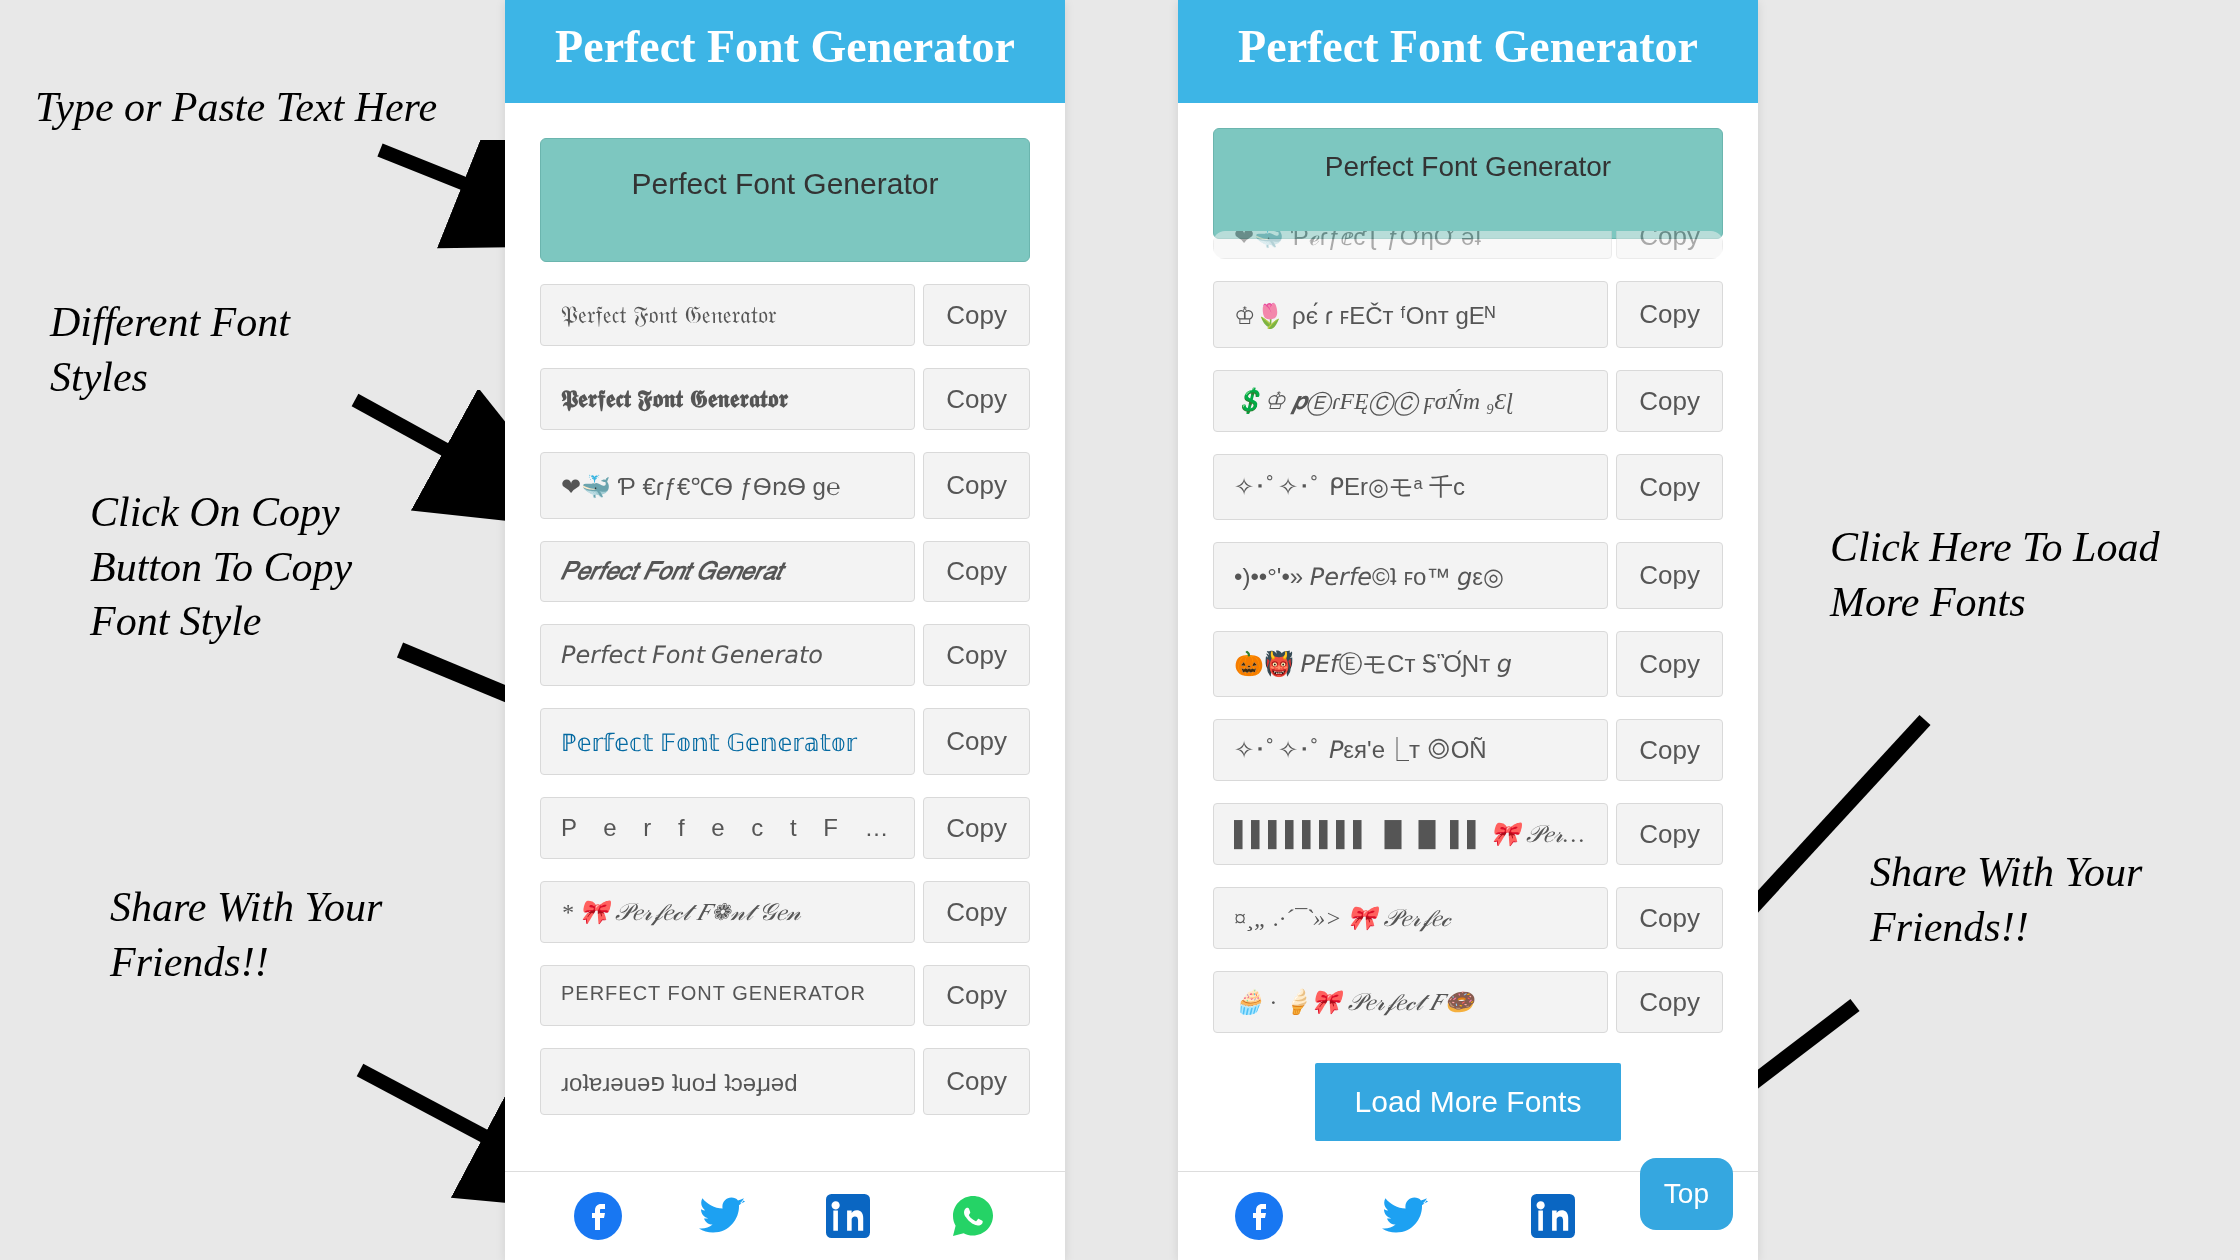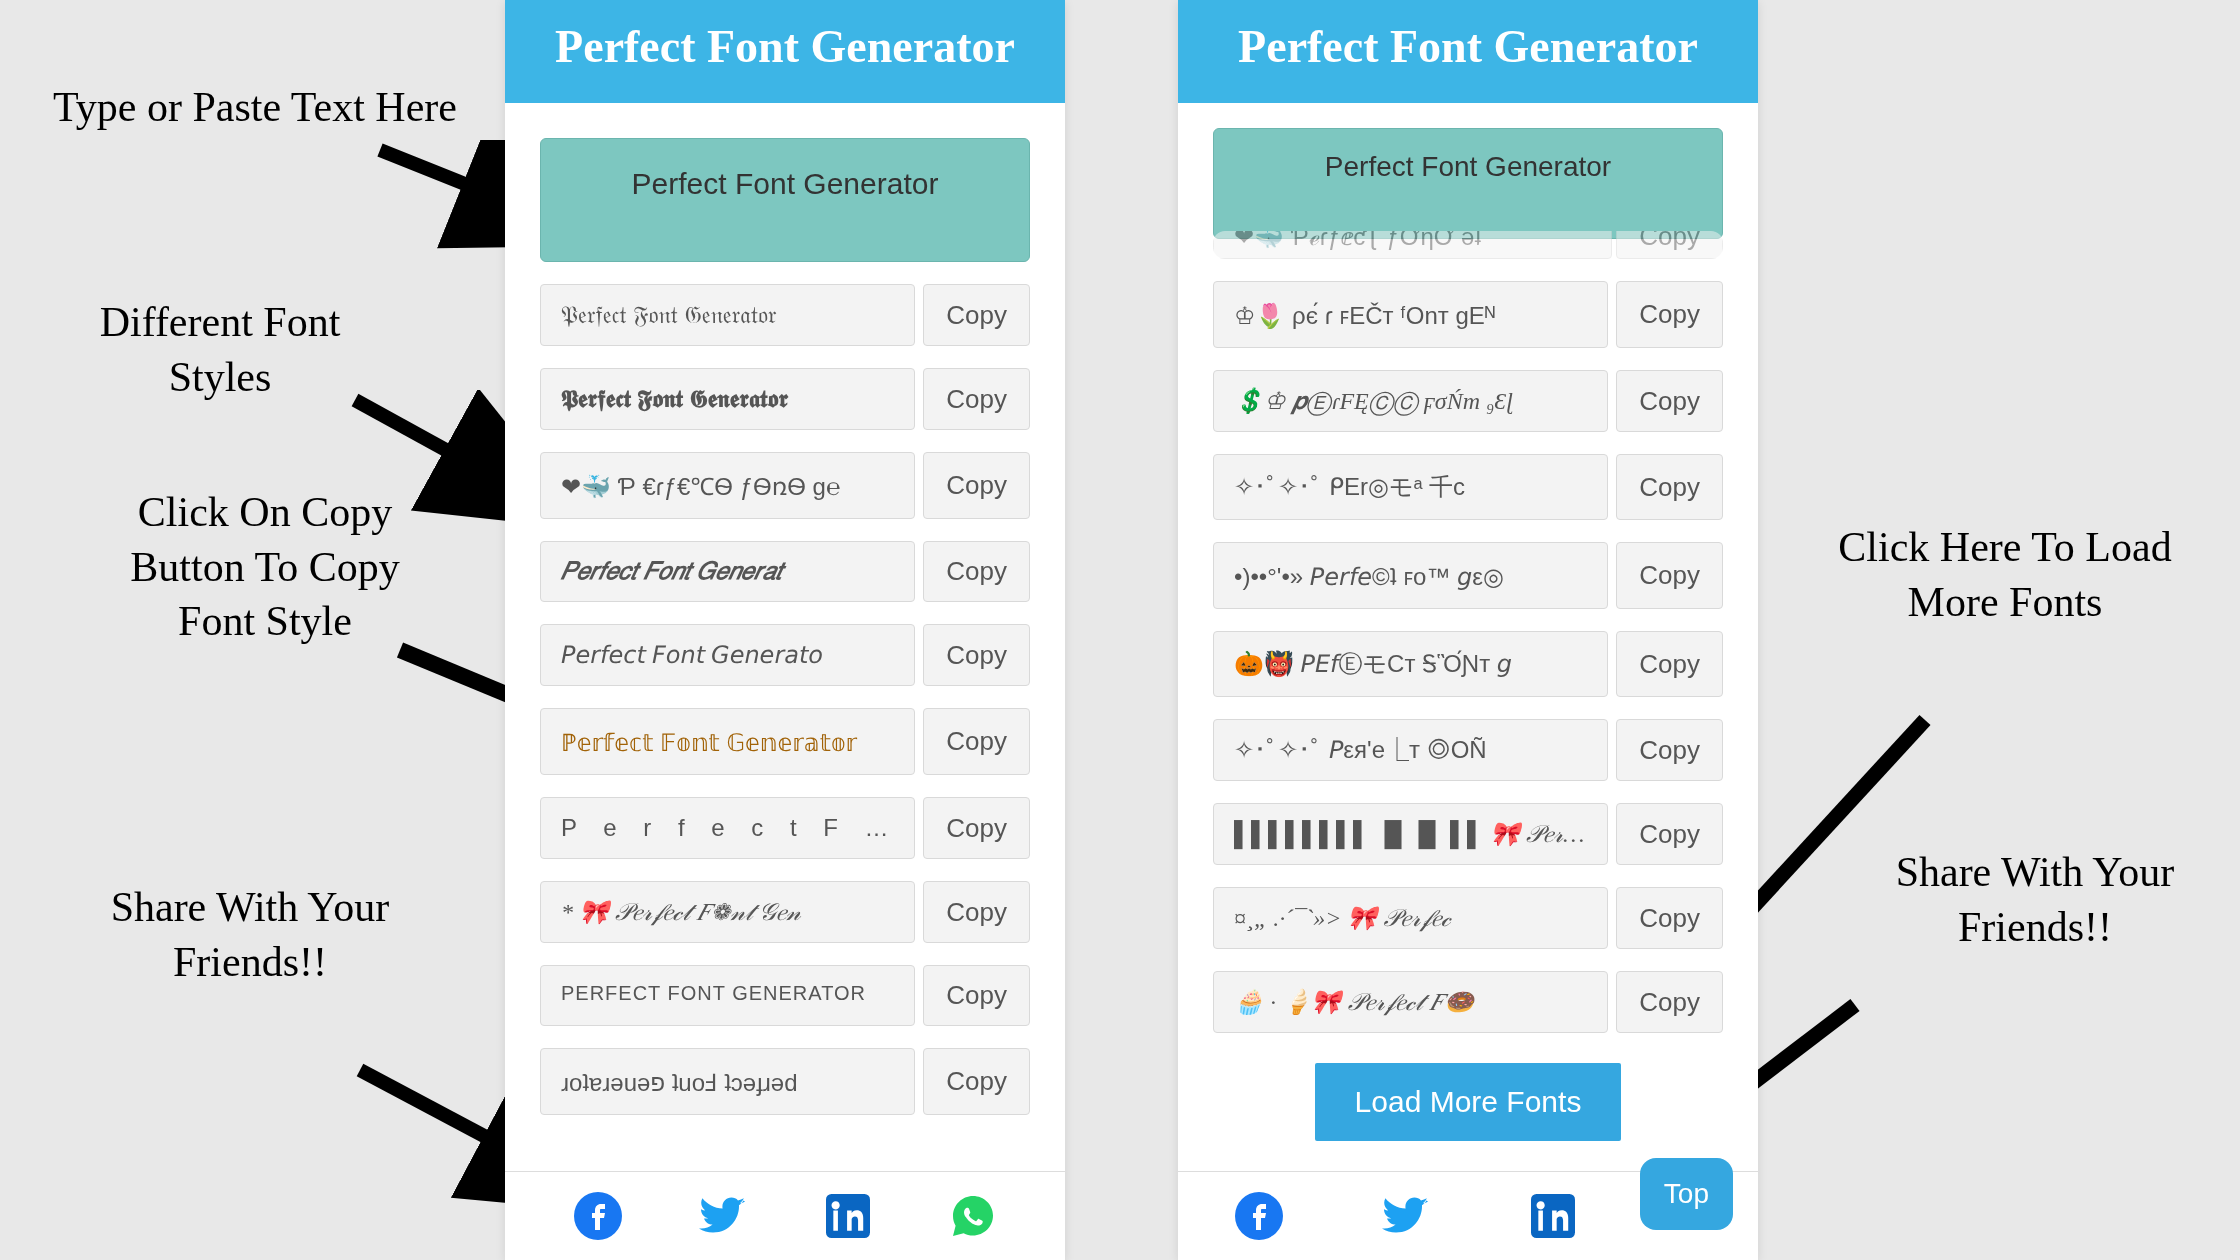--- a/index.html
+++ b/index.html
@@ -11,24 +11,25 @@
       background: #e8e8e8;
       font-family: Georgia, 'Times New Roman', serif;
       width: 2240px;
       height: 1260px;
       position: relative;
       overflow: hidden;
     }
     .annotation {
       position: absolute;
       font-family: 'Brush Script MT', cursive;
+      font-style: italic;
       font-size: 42px;
       font-weight: 500;
       color: #000;
-      text-align: center;
+      text-align: left;
       line-height: 1.3;
     }
     .phone-panel {
       position: absolute;
       background: #fff;
       box-shadow: 0 2px 10px rgba(0,0,0,0.1);
     }
     .phone-header {
       background: #3db5e6;
       color: #fff;
@@ -126,21 +127,21 @@
       padding: 20px 24px;
       font-size: 28px;
       cursor: pointer;
       font-family: Arial, sans-serif;
     }
     svg.arrow {
       position: absolute;
       pointer-events: none;
     }
     .italic-serif { font-style: italic; font-family: Georgia, serif; }
-    .faded { color: #a16207; }
+    .faded { color: #0369a1; }
     .spaced { letter-spacing: 10px; font-family: Arial, sans-serif; }
     .small-caps { text-transform: uppercase; font-size: 20px; letter-spacing: 1px; }
   </style>
 </head>
 <body>
 
 <div class="annotation" style="left:35px; top:80px; width:440px;">Type or Paste Text Here</div>
 <div class="annotation" style="left:50px; top:295px; width:340px;">Different Font Styles</div>
 <div class="annotation" style="left:90px; top:485px; width:350px;">Click On Copy Button To Copy Font Style</div>
 <div class="annotation" style="left:110px; top:880px; width:280px;">Share With Your Friends!!</div>

